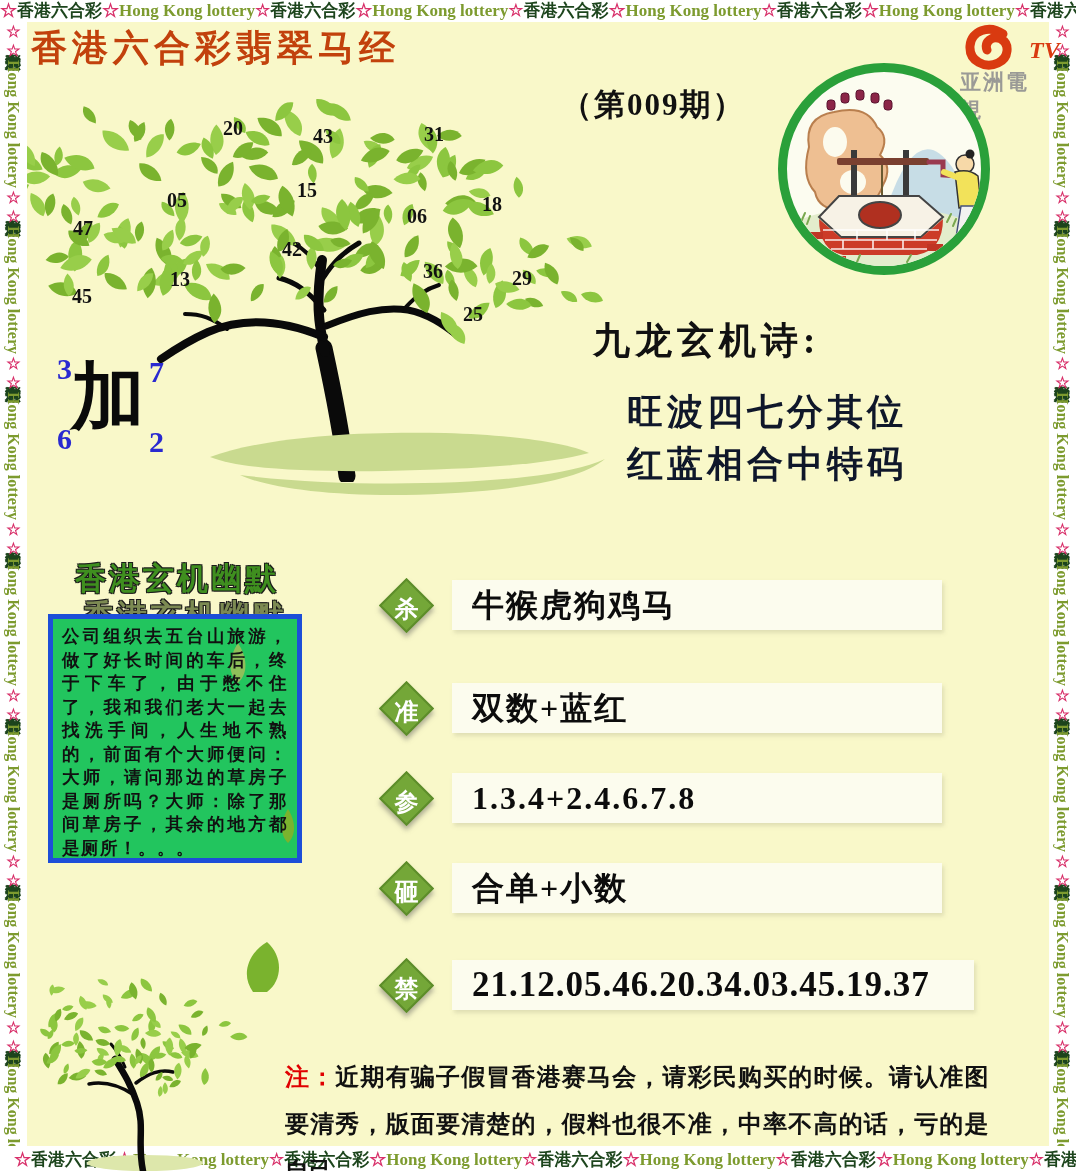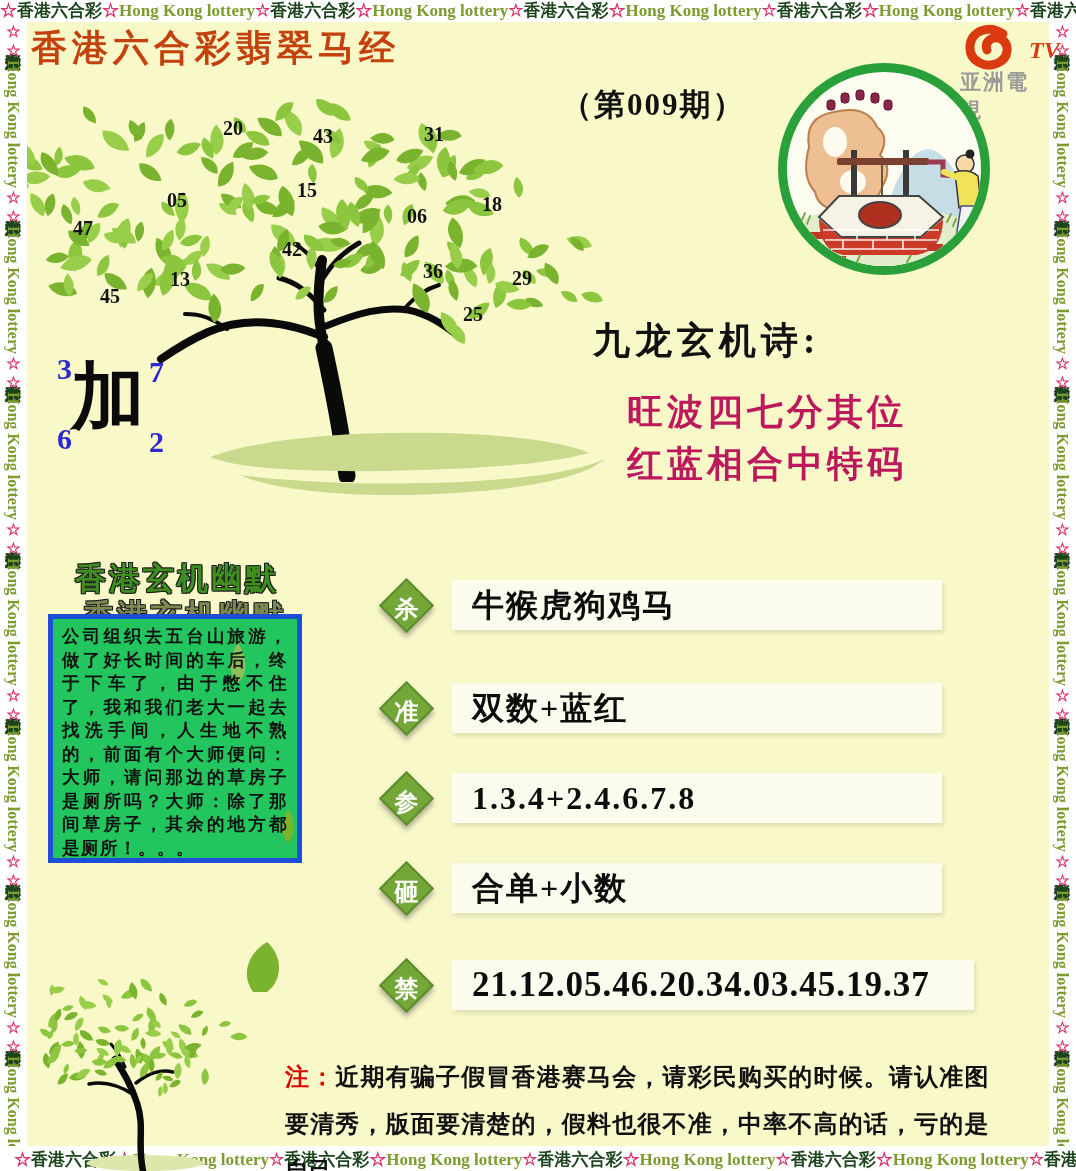--- a/index.html
+++ b/index.html
@@ -47,21 +47,21 @@
   
   .add-char  { left:44px; top:338px; font-size:74px; font-weight:900; color:#0a0a0a; line-height:1; }
   .add-num   { position:absolute; font-size:30px; font-weight:bold; color:#2a2ad0; line-height:1; }
   .add-tl { left:30px;  top:332px; }
   .add-tr { left:122px; top:335px; }
   .add-bl { left:30px;  top:402px; }
   .add-br { left:122px; top:405px; }
 
   
   .poem-title { left:566px; top:294px; font-size:37px; font-weight:900; color:#111; letter-spacing:5px; }
-  .poem-line  { font-size:36px; font-weight:900; color:#be185d; letter-spacing:4px; }
+  .poem-line  { font-size:36px; font-weight:900; color:#0f172a; letter-spacing:4px; }
   .poem-line1 { left:600px; top:366px; }
   .poem-line2 { left:600px; top:418px; }
 
   
   .humor-title { left:48px; top:536px; font-size:31px; font-weight:900; color:#3f8f1f; letter-spacing:3px;
                  text-shadow:-1px -1px 0 #1c1c1c, 1px -1px 0 #1c1c1c, -1px 1px 0 #1c1c1c, 1px 1px 0 #1c1c1c;
                  z-index:1; }
   .humor-echo  { left:56px; top:573px; color:#7c8a52; z-index:1; }
   .joke-box { left:21px; top:592px; width:254px; height:249px; background:#22c55e;
               border:5px solid #1d4ed8; overflow:hidden; z-index:2; padding:6px 9px; }
@@ -367,21 +367,21 @@
         <div class="tree-num" style="left: 407px; top: 112px;">31</div>
         <div class="tree-num" style="left: 150px; top: 178px;">05</div>
         <div class="tree-num" style="left: 280px; top: 168px;">15</div>
         <div class="tree-num" style="left: 390px; top: 194px;">06</div>
         <div class="tree-num" style="left: 465px; top: 182px;">18</div>
         <div class="tree-num" style="left: 56px; top: 206px;">47</div>
         <div class="tree-num" style="left: 265px; top: 227px;">42</div>
         <div class="tree-num" style="left: 406px; top: 249px;">36</div>
         <div class="tree-num" style="left: 153px; top: 257px;">13</div>
         <div class="tree-num" style="left: 495px; top: 256px;">29</div>
-        <div class="tree-num" style="left: 55px; top: 274px; margin-left: 28px;">45</div>
+        <div class="tree-num" style="left: 55px; top: 274px;">45</div>
         <div class="tree-num" style="left: 446px; top: 292px;">25</div>
       </div>
 
     <div class="add-char">加</div>
     <div class="add-num add-tl">3</div>
     <div class="add-num add-tr">7</div>
     <div class="add-num add-bl">6</div>
     <div class="add-num add-br">2</div>
 
     <div class="poem-title">九龙玄机诗:</div>

